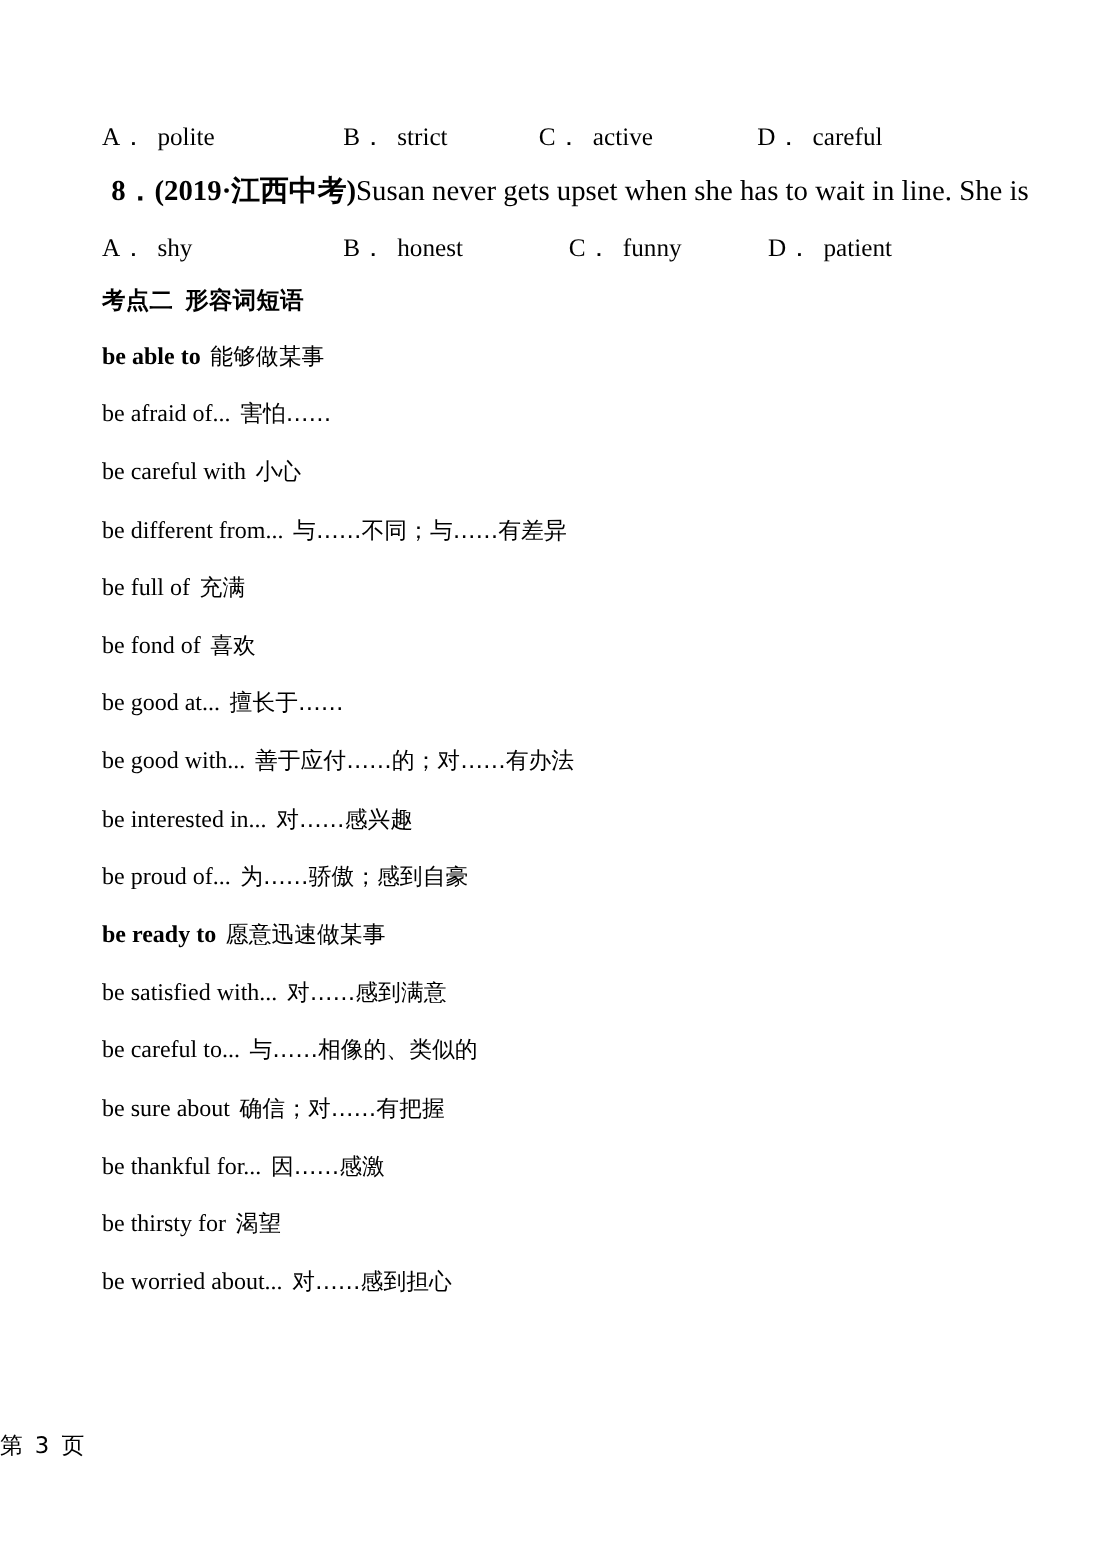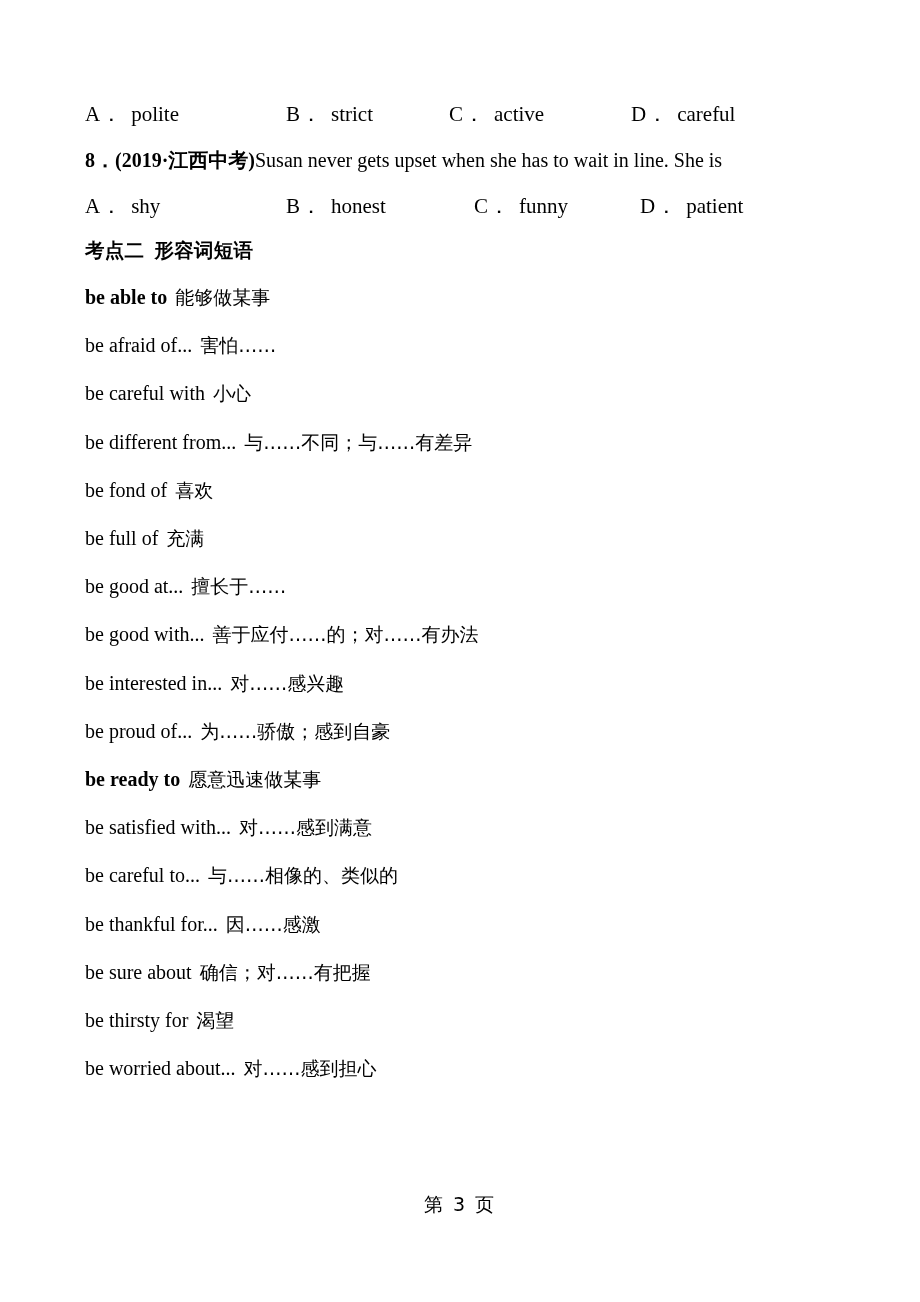--- a/index.html
+++ b/index.html
@@ -40,23 +40,24 @@
   .opt .lbl {
     letter-spacing: 0.5px;
   }
   .opt .sep {
     display: inline-block;
     width: 9px;
   }
 
   
   .q-line {
-    font-size: 20px;
+    font-size: 24px;
     line-height: 47px;
     white-space: nowrap;
+    text-align: center;
   }
   .q-num {
     font-weight: bold;
   }
   .q-src {
     font-weight: bold;
   }
   .blank {
     display: inline-block;
     width: 82px;
@@ -98,21 +99,21 @@
     display: inline-block;
     width: 8px;
   }
 
   
   .footer {
     position: absolute;
     left: 0;
     top: 1192px;
     width: 920px;
-    text-align: center;
+    text-align: left;
     font-family: "DejaVu Sans", "Liberation Sans", sans-serif;
     font-size: 19px;
     letter-spacing: 2px;
   }
 </style>
 </head>
 <body>
 
 <div id="page">
   <div class="content">
@@ -153,31 +154,31 @@
 
     <div class="sec-head">
       <span>考点二</span><span class="gap"></span><span>形容词短语</span>
     </div>
 
     <div id="phrase-list">
         <div class="phrase"><span class="en bold">be able to</span><span class="spc"></span><span class="cn">能够做某事</span></div>
         <div class="phrase"><span class="en">be afraid of...</span><span class="spc"></span><span class="cn">害怕……</span></div>
         <div class="phrase"><span class="en">be careful with</span><span class="spc"></span><span class="cn">小心</span></div>
         <div class="phrase"><span class="en">be different from...</span><span class="spc"></span><span class="cn">与……不同；与……有差异</span></div>
+        <div class="phrase"><span class="en">be full of</span><span class="spc"></span><span class="cn">充满</span></div>
         <div class="phrase"><span class="en">be fond of</span><span class="spc"></span><span class="cn">喜欢</span></div>
-        <div class="phrase"><span class="en">be full of</span><span class="spc"></span><span class="cn">充满</span></div>
         <div class="phrase"><span class="en">be good at...</span><span class="spc"></span><span class="cn">擅长于……</span></div>
         <div class="phrase"><span class="en">be good with...</span><span class="spc"></span><span class="cn">善于应付……的；对……有办法</span></div>
         <div class="phrase"><span class="en">be interested in...</span><span class="spc"></span><span class="cn">对……感兴趣</span></div>
         <div class="phrase"><span class="en">be proud of...</span><span class="spc"></span><span class="cn">为……骄傲；感到自豪</span></div>
         <div class="phrase"><span class="en bold">be ready to</span><span class="spc"></span><span class="cn">愿意迅速做某事</span></div>
         <div class="phrase"><span class="en">be satisfied with...</span><span class="spc"></span><span class="cn">对……感到满意</span></div>
         <div class="phrase"><span class="en">be careful to...</span><span class="spc"></span><span class="cn">与……相像的、类似的</span></div>
+        <div class="phrase"><span class="en">be sure about</span><span class="spc"></span><span class="cn">确信；对……有把握</span></div>
         <div class="phrase"><span class="en">be thankful for...</span><span class="spc"></span><span class="cn">因……感激</span></div>
-        <div class="phrase"><span class="en">be sure about</span><span class="spc"></span><span class="cn">确信；对……有把握</span></div>
         <div class="phrase"><span class="en">be thirsty for</span><span class="spc"></span><span class="cn">渴望</span></div>
         <div class="phrase"><span class="en">be worried about...</span><span class="spc"></span><span class="cn">对……感到担心</span></div>
       </div>
 
   </div>
 
   <div class="footer">
     <span>第 3 页</span>
   </div>
 </div>

